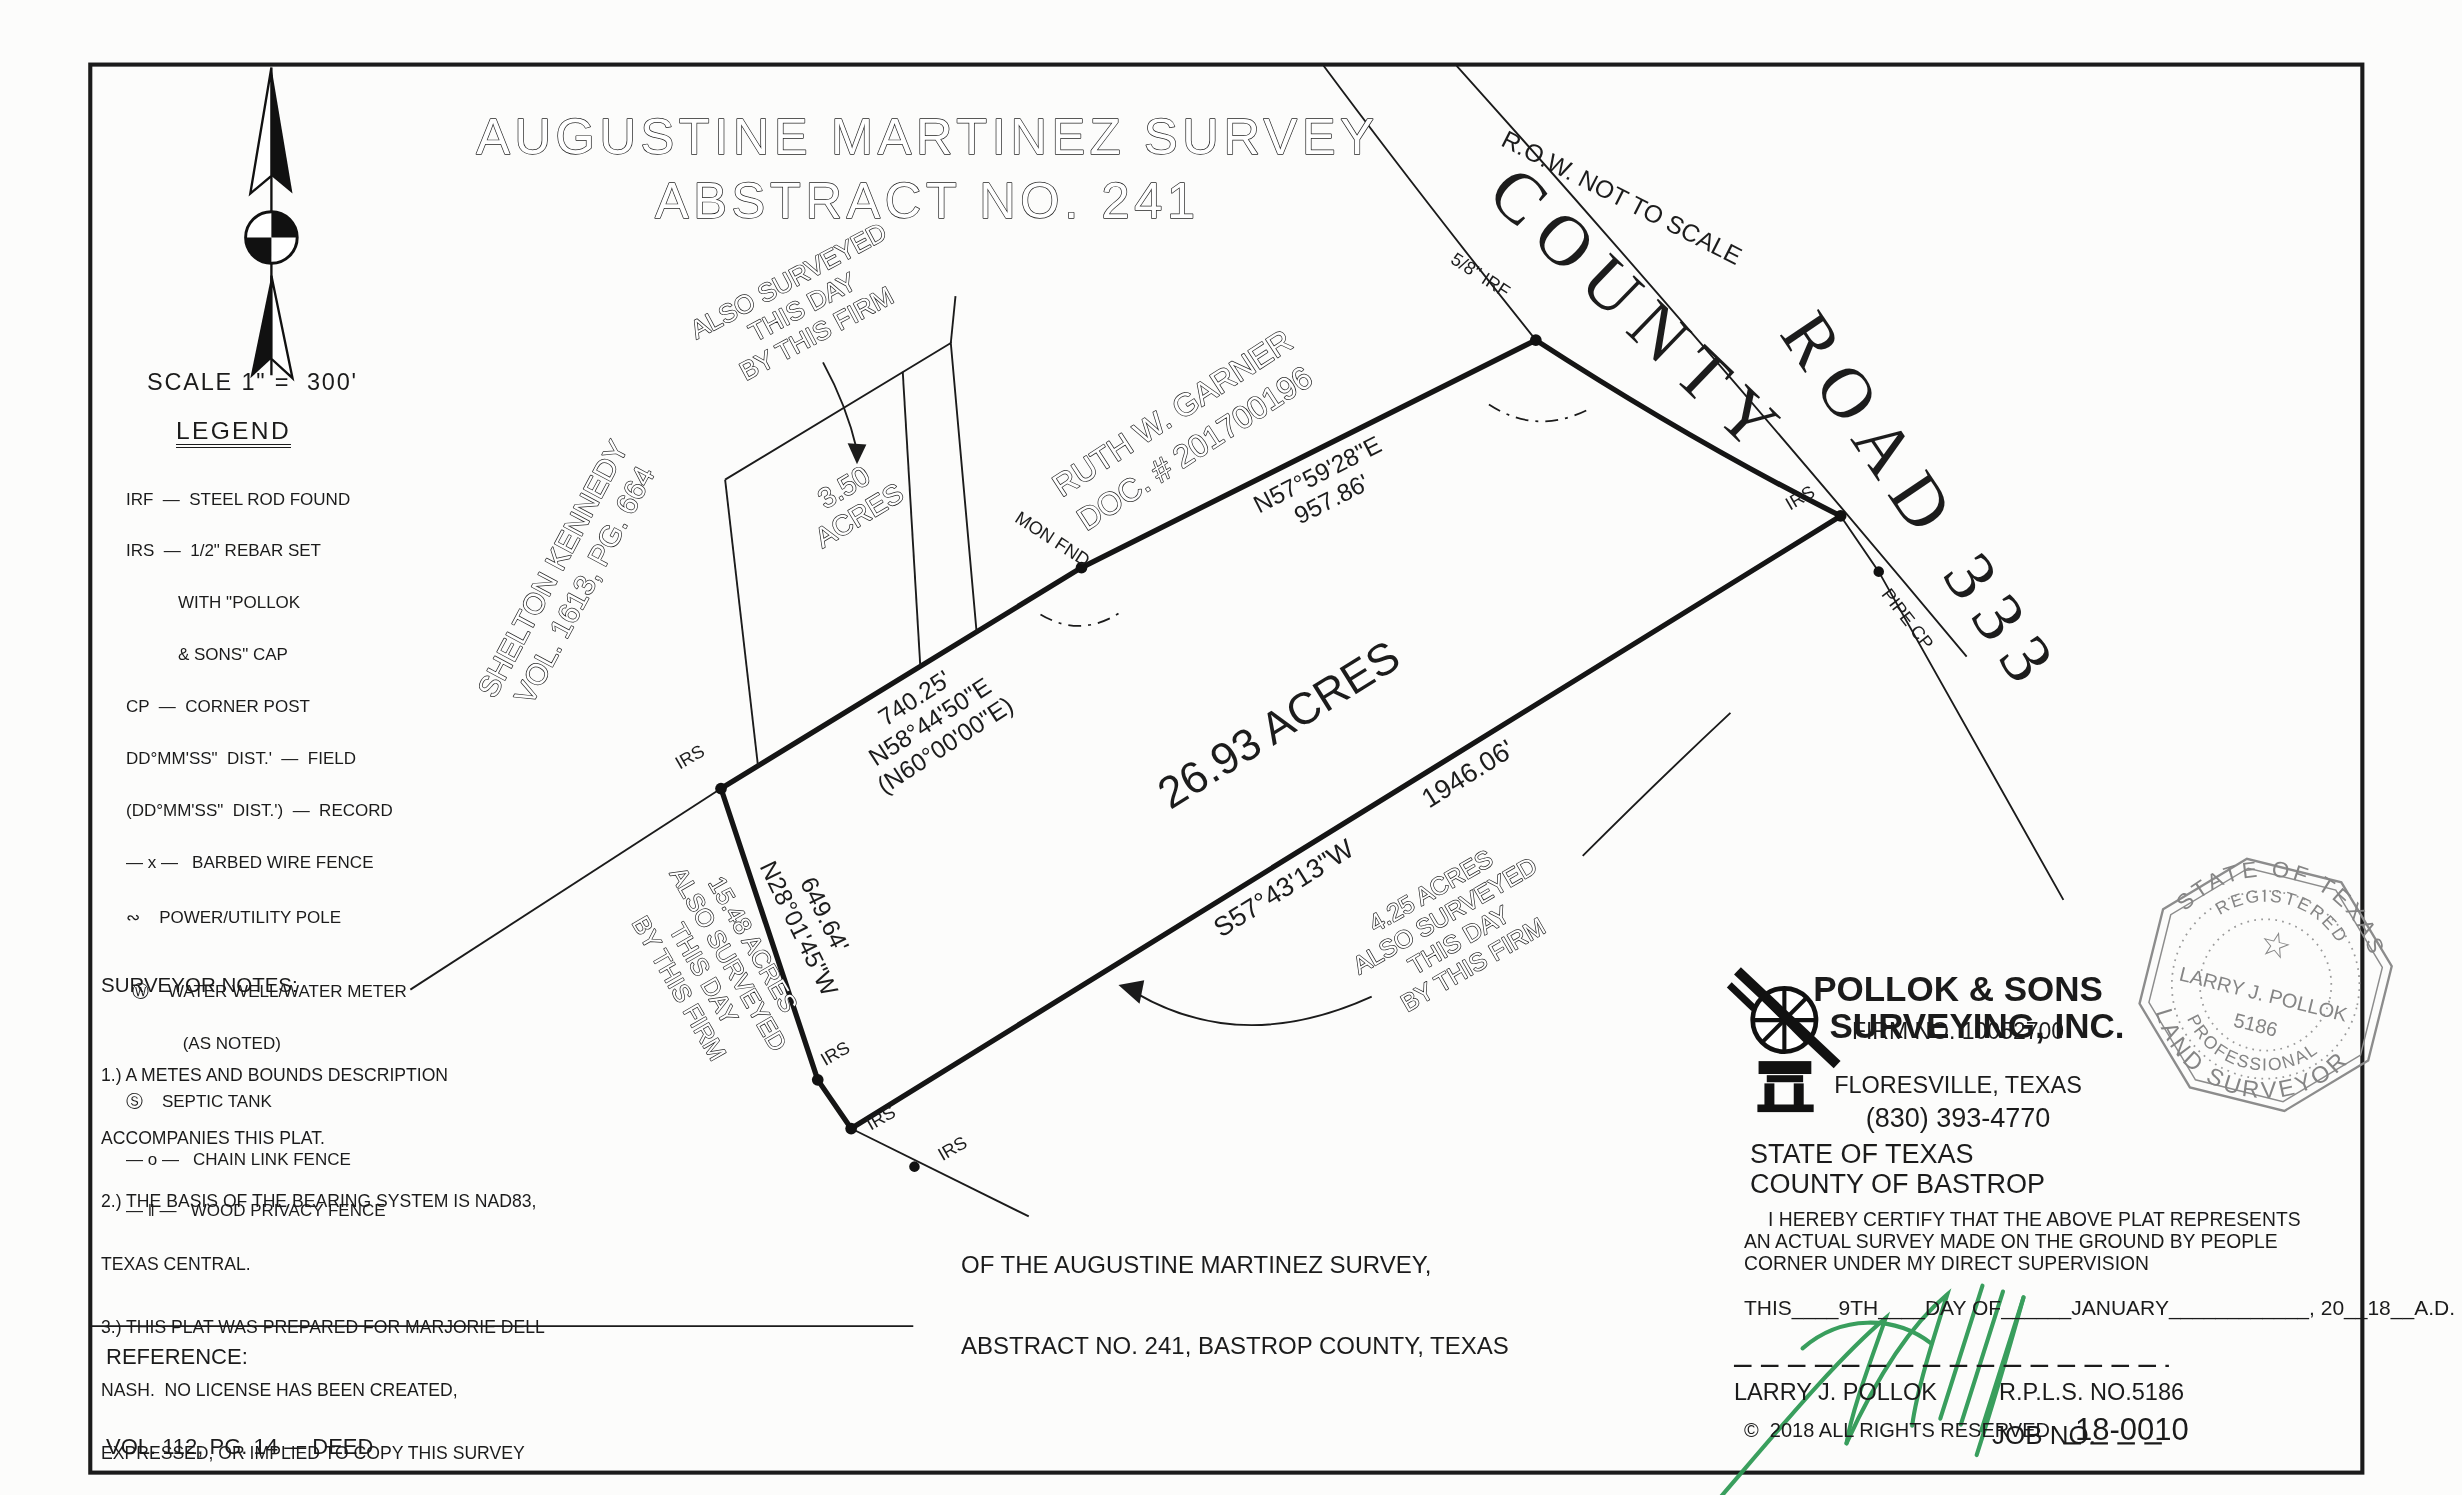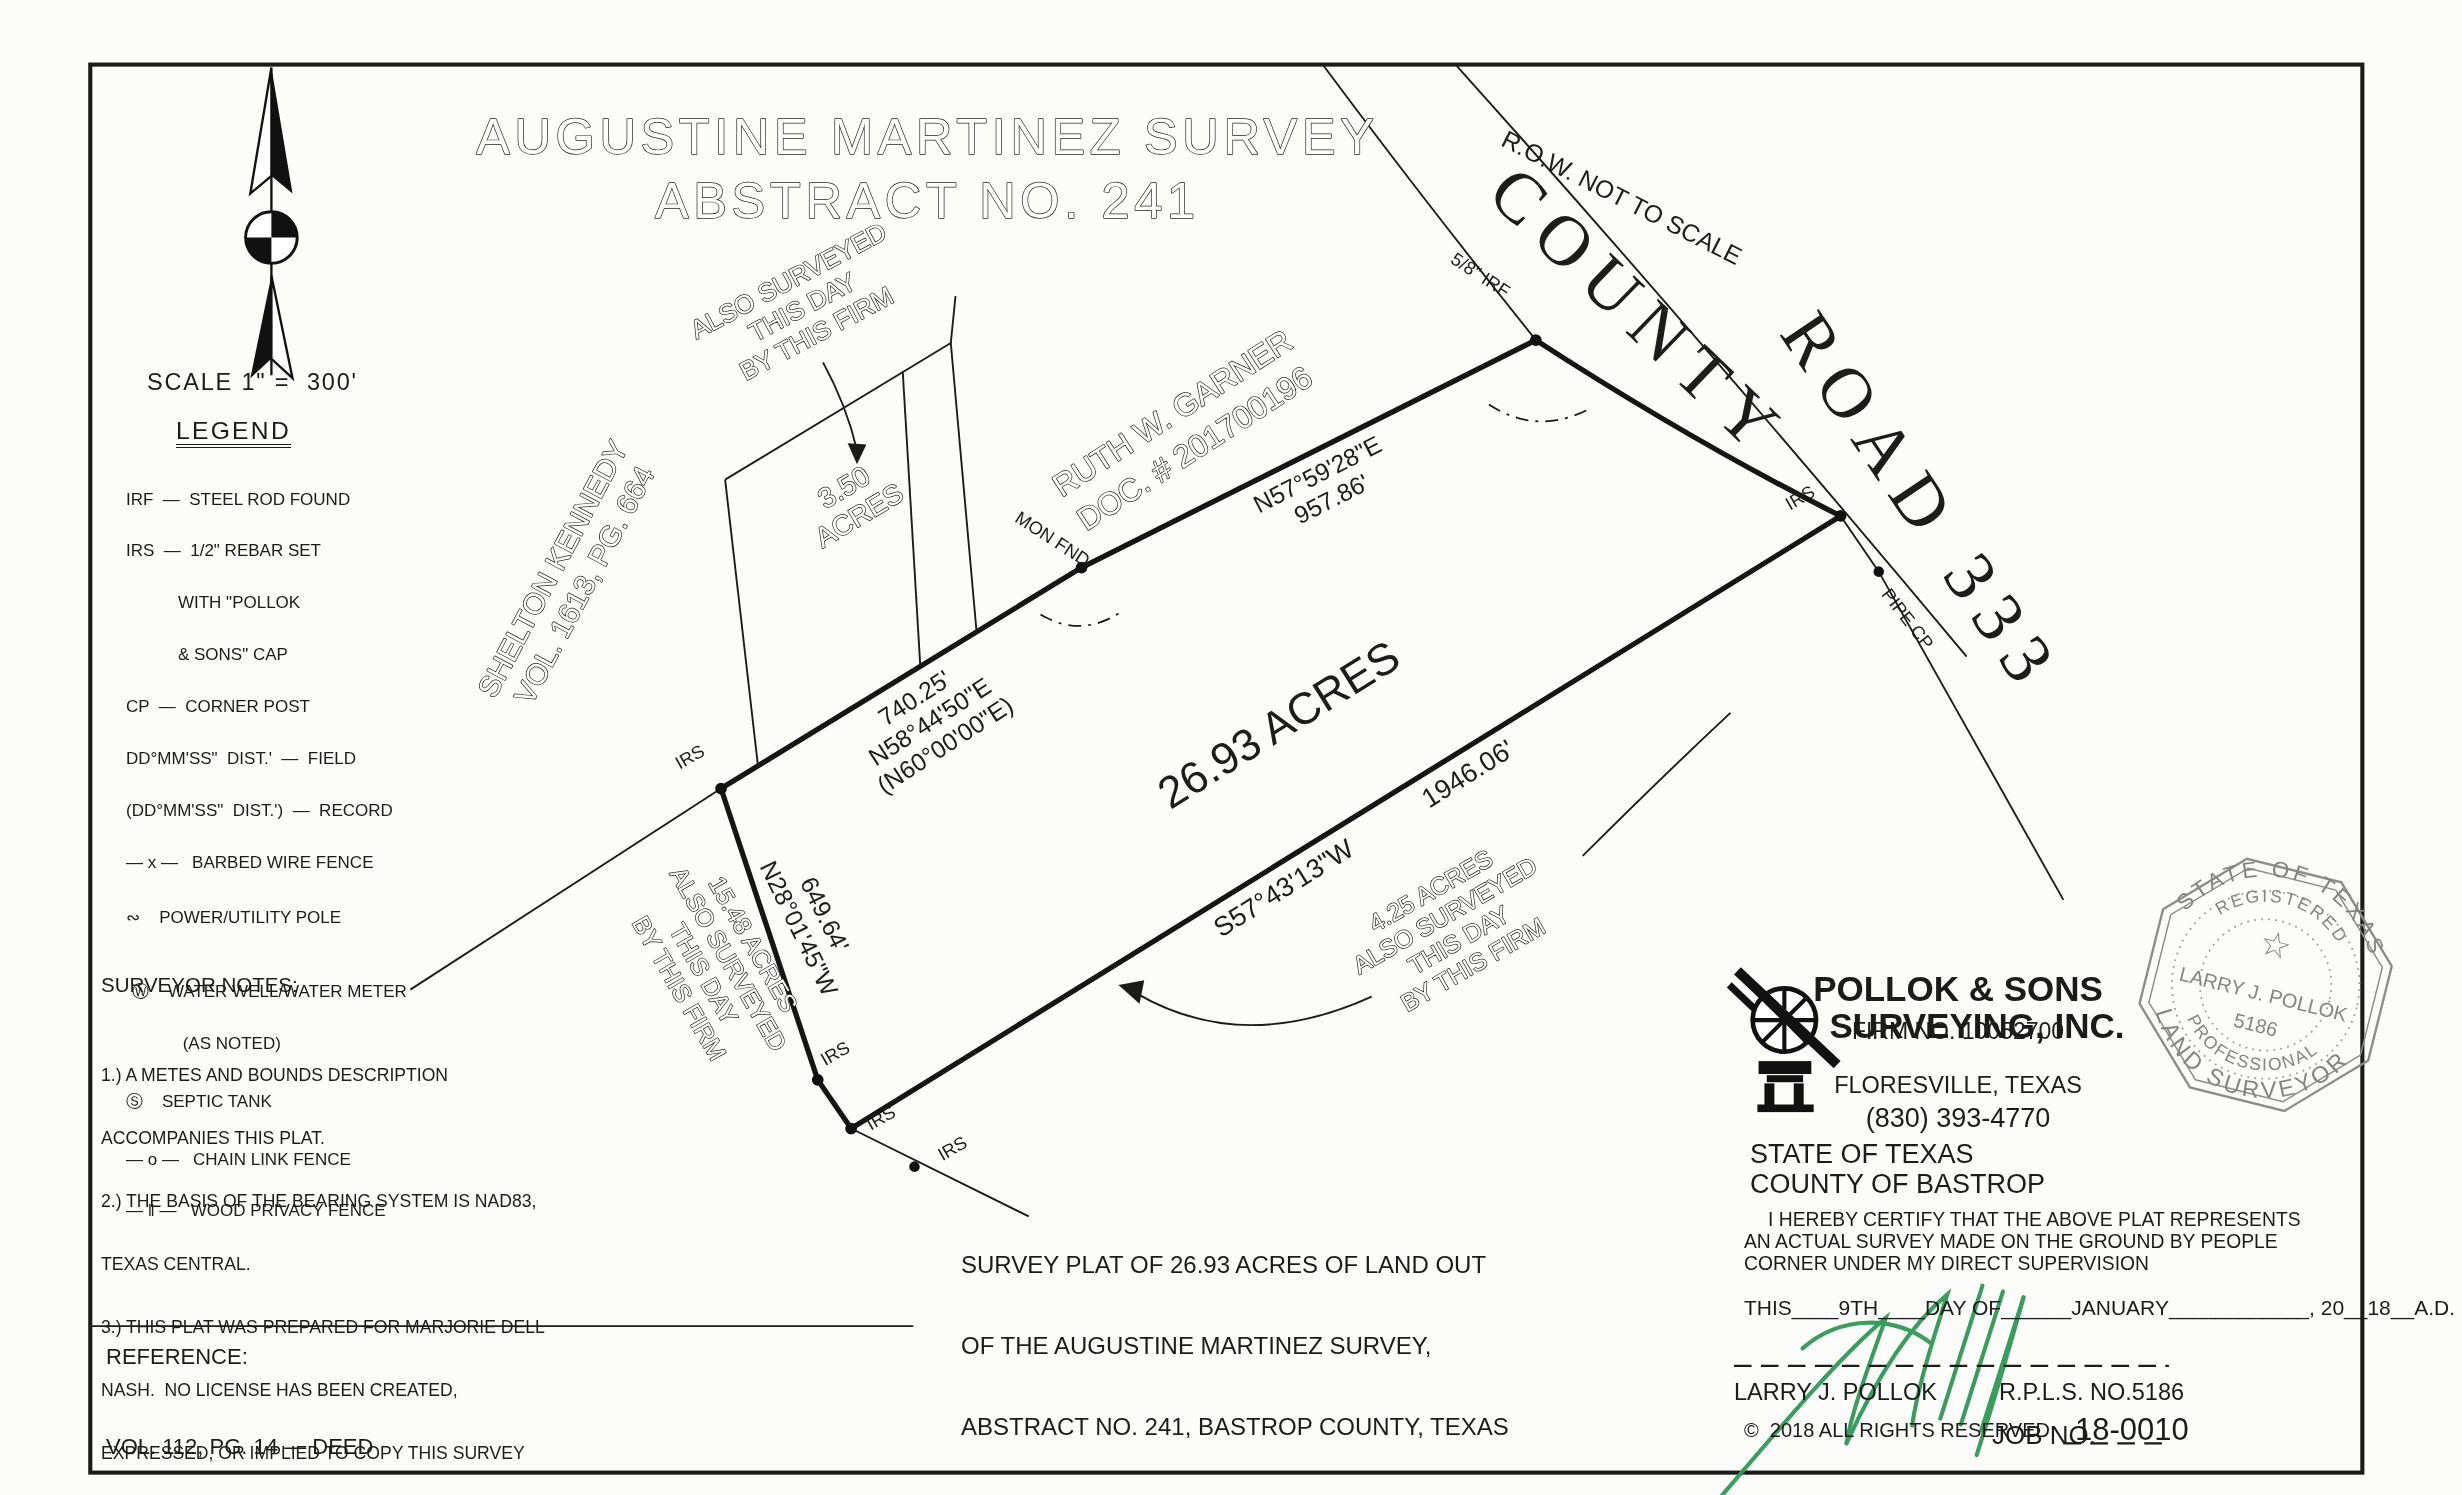--- a/index.html
+++ b/index.html
@@ -225,21 +225,20 @@
 
   <div class="t" style="left:106px;top:1344px;font-size:22px;">REFERENCE:</div>
   <div class="t lines" style="left:106px;top:1379px;font-size:22px;line-height:27px;">
     <div>VOL. 112, PG. 14 — DEED</div>
     
     
   </div>
 
 
   <div class="t lines" style="left:961px;top:1197px;font-size:24px;line-height:27px;">
-    <div>SURVEY PLAT OF 26.93 ACRES OF LAND OUT</div>
     <div>OF THE AUGUSTINE MARTINEZ SURVEY,</div>
     <div>ABSTRACT NO. 241, BASTROP COUNTY, TEXAS</div>
     
     
     
     
     
   </div>
 
   <div class="t" style="left:1958px;top:969px;font-size:35px;font-weight:bold;transform:translateX(-50%);">POLLOK &amp; SONS</div>

